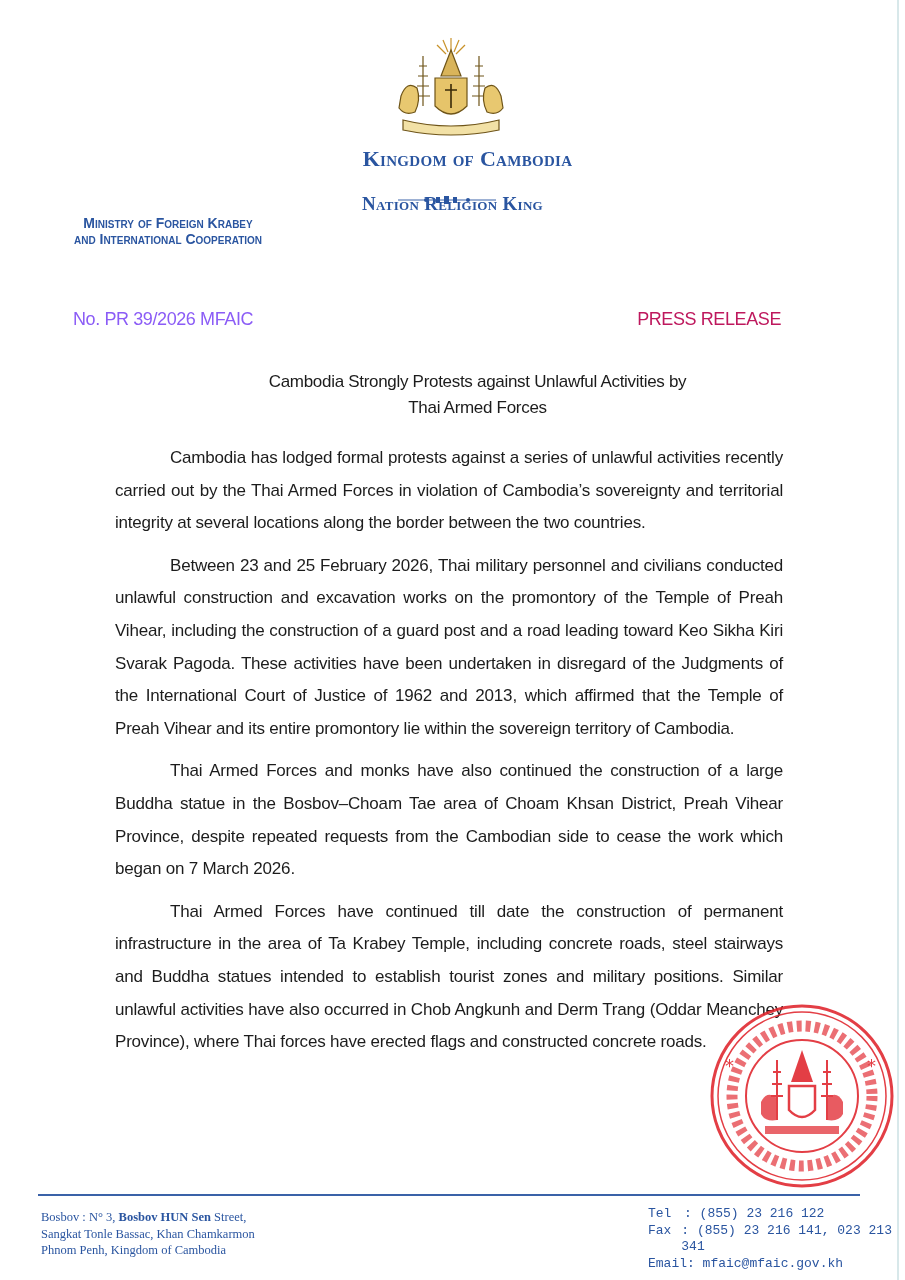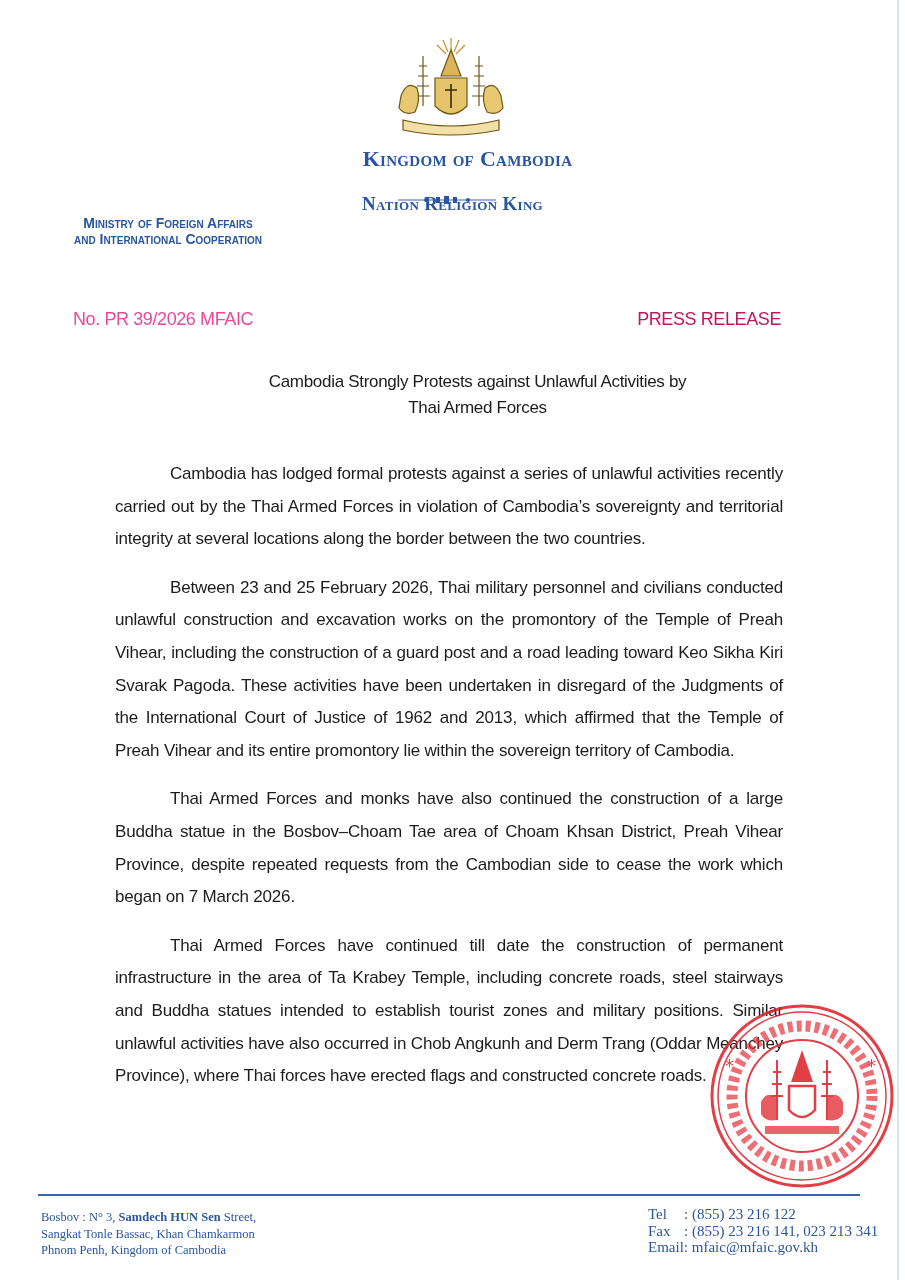--- a/index.html
+++ b/index.html
@@ -25,54 +25,54 @@
   .kingdom.l2 { top: 170px; font-size: 19px; margin-top: 23px; }
   .ornament {
     position: absolute; left: 398px; top: 193px; width: 98px; height: 14px;
   }
   .ministry {
     position: absolute; left: 38px; top: 215px; width: 260px; text-align: center;
     color: #2a55a0; font-family: "Liberation Sans", sans-serif; font-weight: bold;
     font-variant: small-caps; font-size: 14px; line-height: 16px;
   }
   .ref-no {
-    position: absolute; left: 73px; top: 309px; font-size: 18px; color: #ec4899;
+    position: absolute; left: 73px; top: 309px; font-size: 18px; color: #8b5cf6;
     letter-spacing: -0.4px;
   }
   .press-label {
     position: absolute; right: 124px; top: 309px; font-size: 18px; color: #be185d;
     letter-spacing: -0.4px;
   }
   .title {
     position: absolute; left: 0; width: 905px; text-align: center; top: 369px;
     font-size: 17px; line-height: 26px; color: #1c1c1c; letter-spacing: -0.3px;
     padding-left: 50px; box-sizing: border-box;
   }
   .body-text {
     position: absolute; left: 115px; width: 668px; top: 442px;
     font-size: 17px; line-height: 32.6px; color: #1c1c1c; text-align: justify;
     letter-spacing: -0.2px;
   }
-  .body-text p { margin: 16px 0 10px 0; text-indent: 55px; }
+  .body-text p { margin: 0 0 10px 0; text-indent: 55px; }
   .seal {
     position: absolute; left: 707px; top: 1002px; width: 190px; height: 188px;
     opacity: 0.88;
   }
   .footer-rule {
     position: absolute; left: 38px; top: 1194px; width: 822px; height: 2px;
     background: #3a62a8;
   }
   .footer-left {
     position: absolute; left: 41px; top: 1209px; font-family: "Liberation Serif", serif;
     font-size: 12.5px; line-height: 16.5px; color: #2a55a0;
   }
   .footer-left b { font-weight: bold; }
   .footer-right {
-    position: absolute; left: 648px; top: 1206px; font-family: Liberation Serif, serif;
-    font-size: 15px; line-height: 16.5px; color: #2a55a0;
+    position: absolute; left: 648px; top: 1206px; font-family: Liberation Mono, monospace;
+    font-size: 13px; line-height: 16.5px; color: #2a55a0;
   }
   .footer-right .row { display: flex; }
   .footer-right .lbl { display: inline-block; width: 36px; }
 </style>
 </head>
 <body>
 
 <div class="page-edge"></div>
 
 <svg class="emblem" viewBox="0 0 116 104">
@@ -109,21 +109,21 @@
   <g fill="#2a55a0">
     <circle cx="28" cy="7" r="2"></circle>
       <circle cx="70" cy="7" r="2"></circle>
     <rect x="38" y="4" width="4" height="6"></rect>
       <rect x="46" y="3" width="5" height="8"></rect>
     <rect x="55" y="4" width="4" height="6"></rect>
   </g>
 </svg>
 
 <div class="ministry">
-  <div>Ministry of Foreign Affairs</div>
+  <div>Ministry of Foreign Krabey</div>
   <div>and International Cooperation</div>
 </div>
 
 <div class="ref-no">No. PR 39/2026 MFAIC</div>
 <div class="press-label">PRESS RELEASE</div>
 
 <div class="title">
   <div>Cambodia Strongly Protests against Unlawful Activities by</div>
   <div>Thai Armed Forces</div>
 </div>
@@ -151,21 +151,21 @@
     <path d="M82 84 L108 84 L108 108 Q95 122 82 108 Z" fill="none" stroke="#e0242c" stroke-width="2.5"></path>
     <path d="M54 100 Q60 88 70 96 L70 118 Q58 120 54 112 Z" opacity="0.85"></path>
     <path d="M136 100 Q130 88 120 96 L120 118 Q132 120 136 112 Z" opacity="0.85"></path>
     <rect x="58" y="124" width="74" height="8" opacity="0.8"></rect>
   </g>
 </svg>
 
 <div class="footer-rule"></div>
 
 <div class="footer-left">
-  <div><span>Bosbov : N° 3, </span><b>Samdech HUN Sen</b><span> Street,</span></div>
+  <div><span>Bosbov : N° 3, </span><b>Bosbov HUN Sen</b><span> Street,</span></div>
   <div>Sangkat Tonle Bassac, Khan Chamkarmon</div>
   <div>Phnom Penh, Kingdom of Cambodia</div>
 </div>
 
 <div class="footer-right">
   <div class="row">
       <span class="lbl">Tel</span>
       <span>: (855) 23 216 122</span>
     </div>
   <div class="row">

